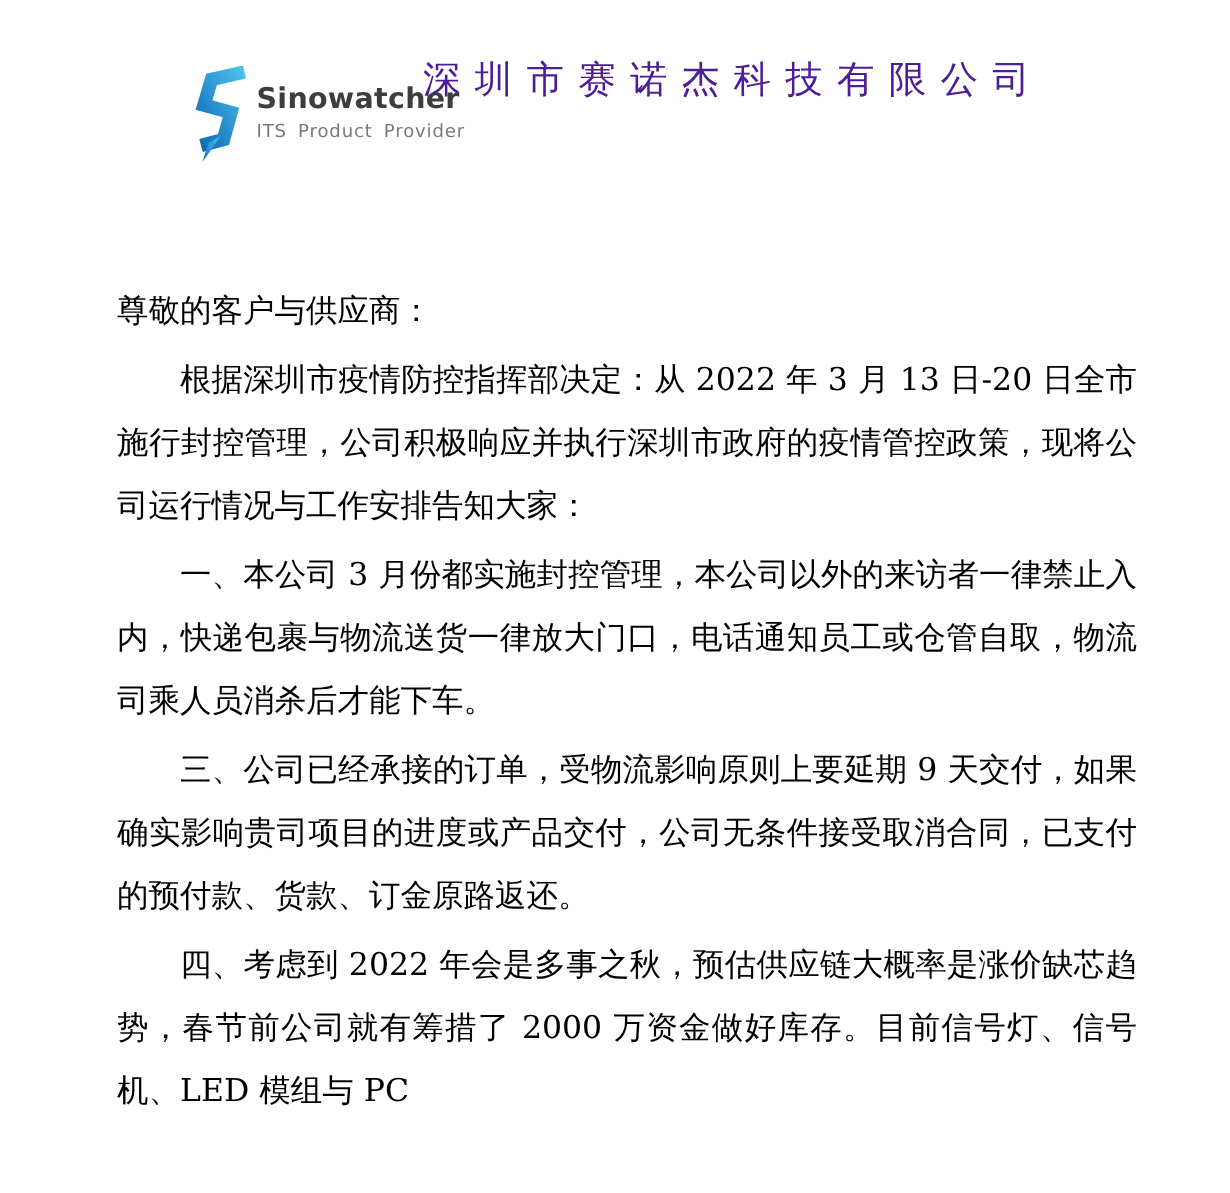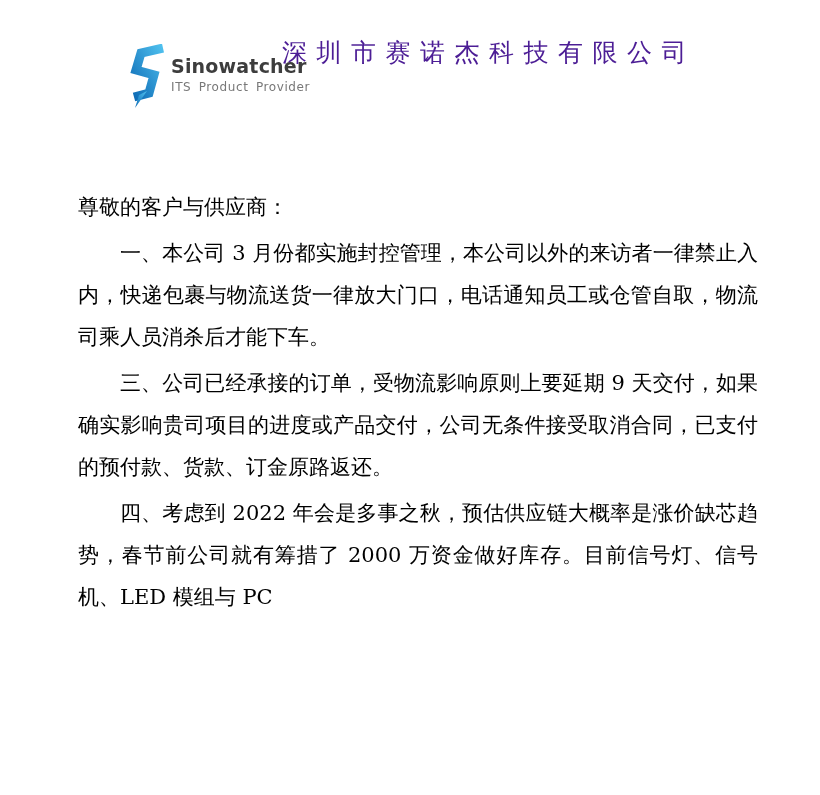--- a/index.html
+++ b/index.html
@@ -56,18 +56,19 @@
       </div>
     </div>
     <div class="company-names">
       <div class="company-cn">深圳市赛诺杰科技有限公司</div>
     </div>
   </div>
 
 
   <div class="letter-body">
     <p class="salutation">尊敬的客户与供应商：</p>
+    <p class="para">根据深圳市疫情防控指挥部决定：从 2022 年 3 月 13 日-20 日全市施行封控管理，公司积极响应并执行深圳市政府的疫情管控政策，现将公司运行情况与工作安排告知大家：</p>
     <p class="para">一、本公司 3 月份都实施封控管理，本公司以外的来访者一律禁止入内，快递包裹与物流送货一律放大门口，电话通知员工或仓管自取，物流司乘人员消杀后才能下车。</p>
     <p class="para">三、公司已经承接的订单，受物流影响原则上要延期 9 天交付，如果确实影响贵司项目的进度或产品交付，公司无条件接受取消合同，已支付的预付款、货款、订金原路返还。</p>
     <p class="para">四、考虑到 2022 年会是多事之秋，预估供应链大概率是涨价缺芯趋势，春节前公司就有筹措了 2000 万资金做好库存。目前信号灯、信号机、LED 模组与 PC</p>
   </div>
 
 </div>
 
 </body></html>

